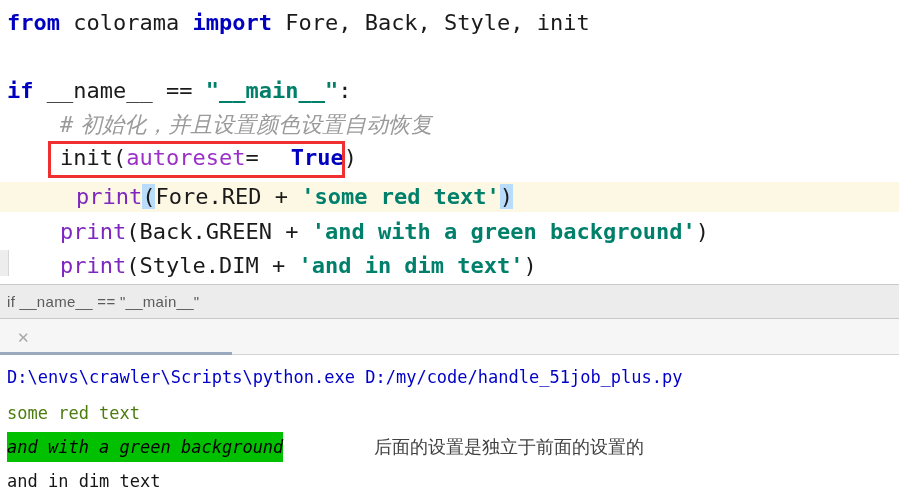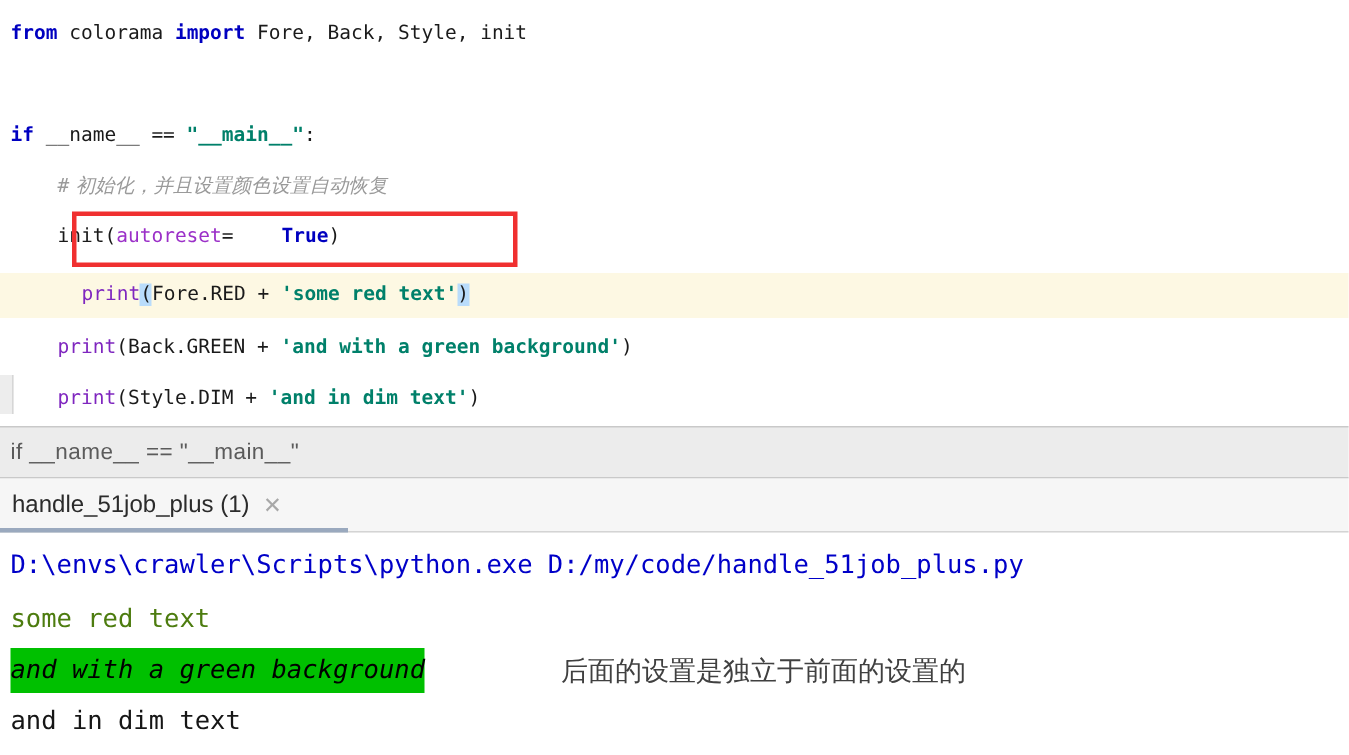--- a/index.html
+++ b/index.html
@@ -25,21 +25,21 @@
     overflow: hidden;
   }
   .code-line {
     position: absolute;
     left: 0;
     width: 899px;
     height: 30px;
     line-height: 30px;
     white-space: pre;
     font-family: "DejaVu Sans Mono", monospace;
-    font-size: 13px;
+    font-size: 22px;
     color: #000000;
   }
   .code-line .txt { padding-left: 7px; }
 
   .hl-line { background: #FDF8E3; }
 
   .kw      { color: #0000C0; font-weight: bold; }
   .plain   { color: #1a1a1a; }
   .str     { color: #00806A; font-weight: bold; }
   .func    { color: #7F26BF; }
@@ -187,21 +187,20 @@
   <div class="gutter-mark"></div>
   <div class="red-box"></div>
 </div>
 
 <div class="breadcrumb">
   <span>if __name__ == "__main__"</span>
 </div>
 
 <div class="tabstrip">
   <div class="tab">
-    <span>handle_51job_plus (1)</span>
     <span class="tab-close">✕</span>
   </div>
 </div>
 <div class="tab-underline"></div>
 
 <div class="console">
   <div id="console-lines">
       <div class="con-line con-cmd" style="top: 6px;">D:\envs\crawler\Scripts\python.exe D:/my/code/handle_51job_plus.py</div>
       <div class="con-line con-red" style="top: 42px;">some red text</div>
       <div class="con-line con-green" style="top: 76px; font-style: italic;">and with a green background</div>

